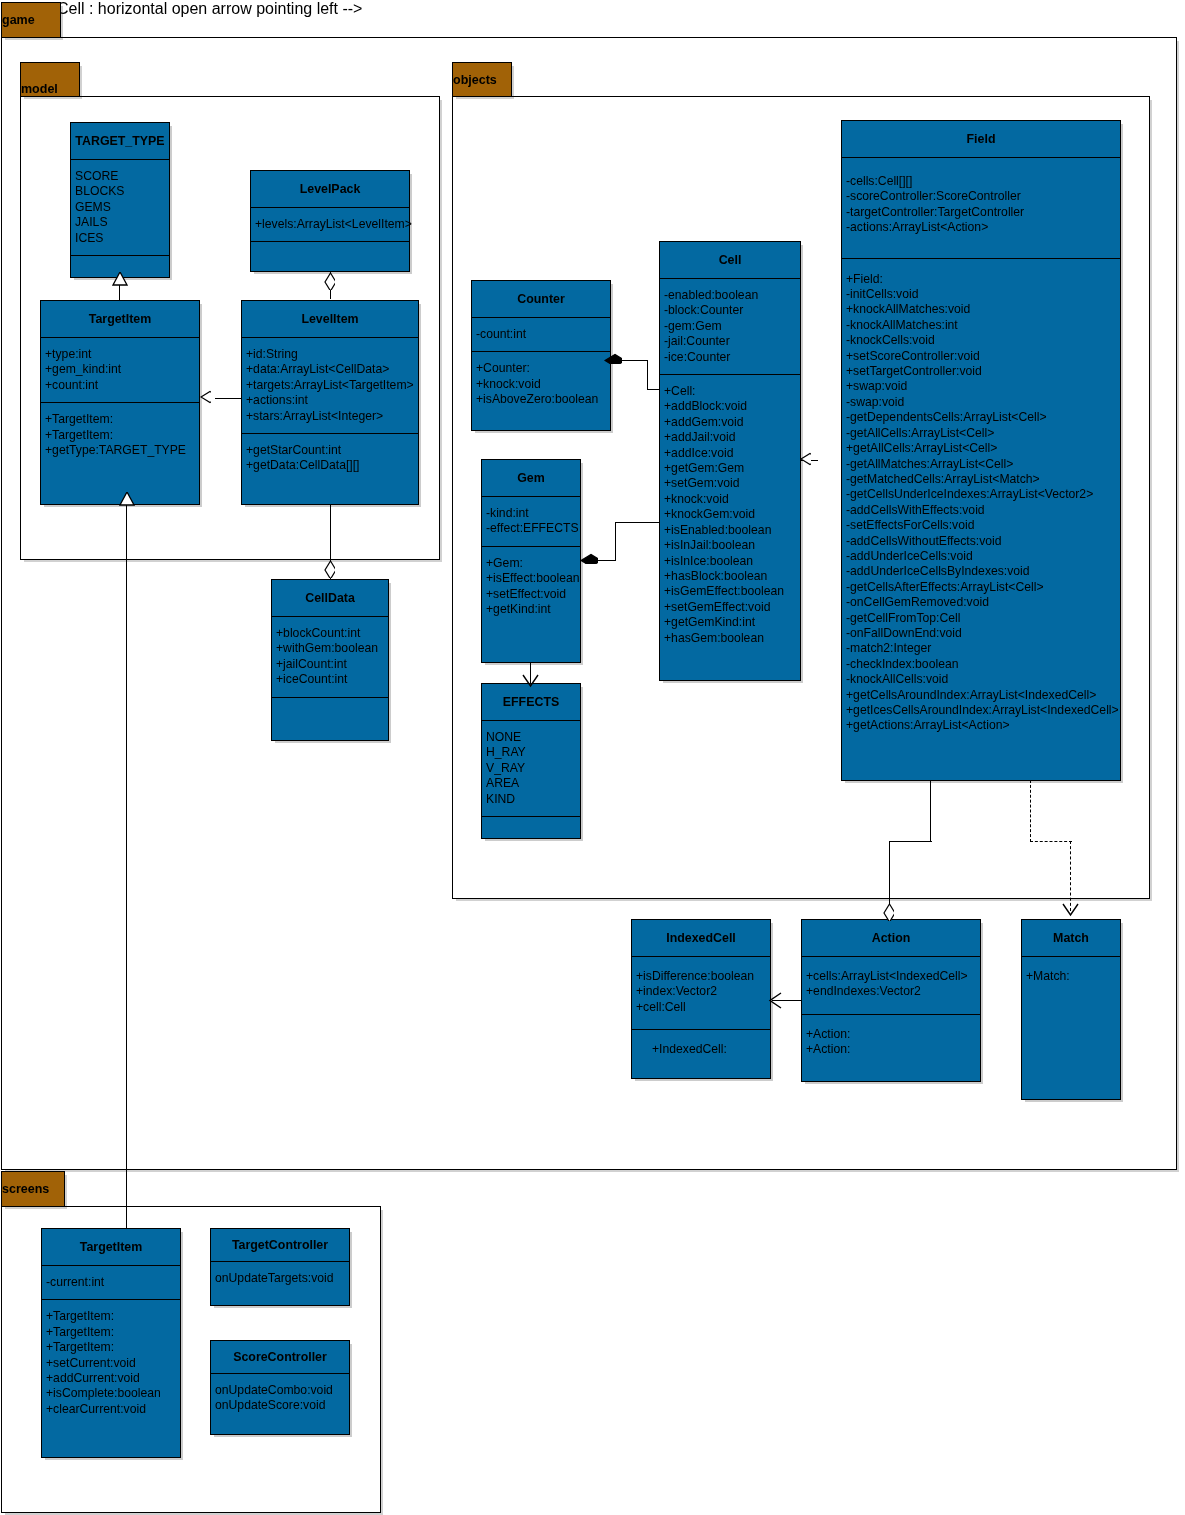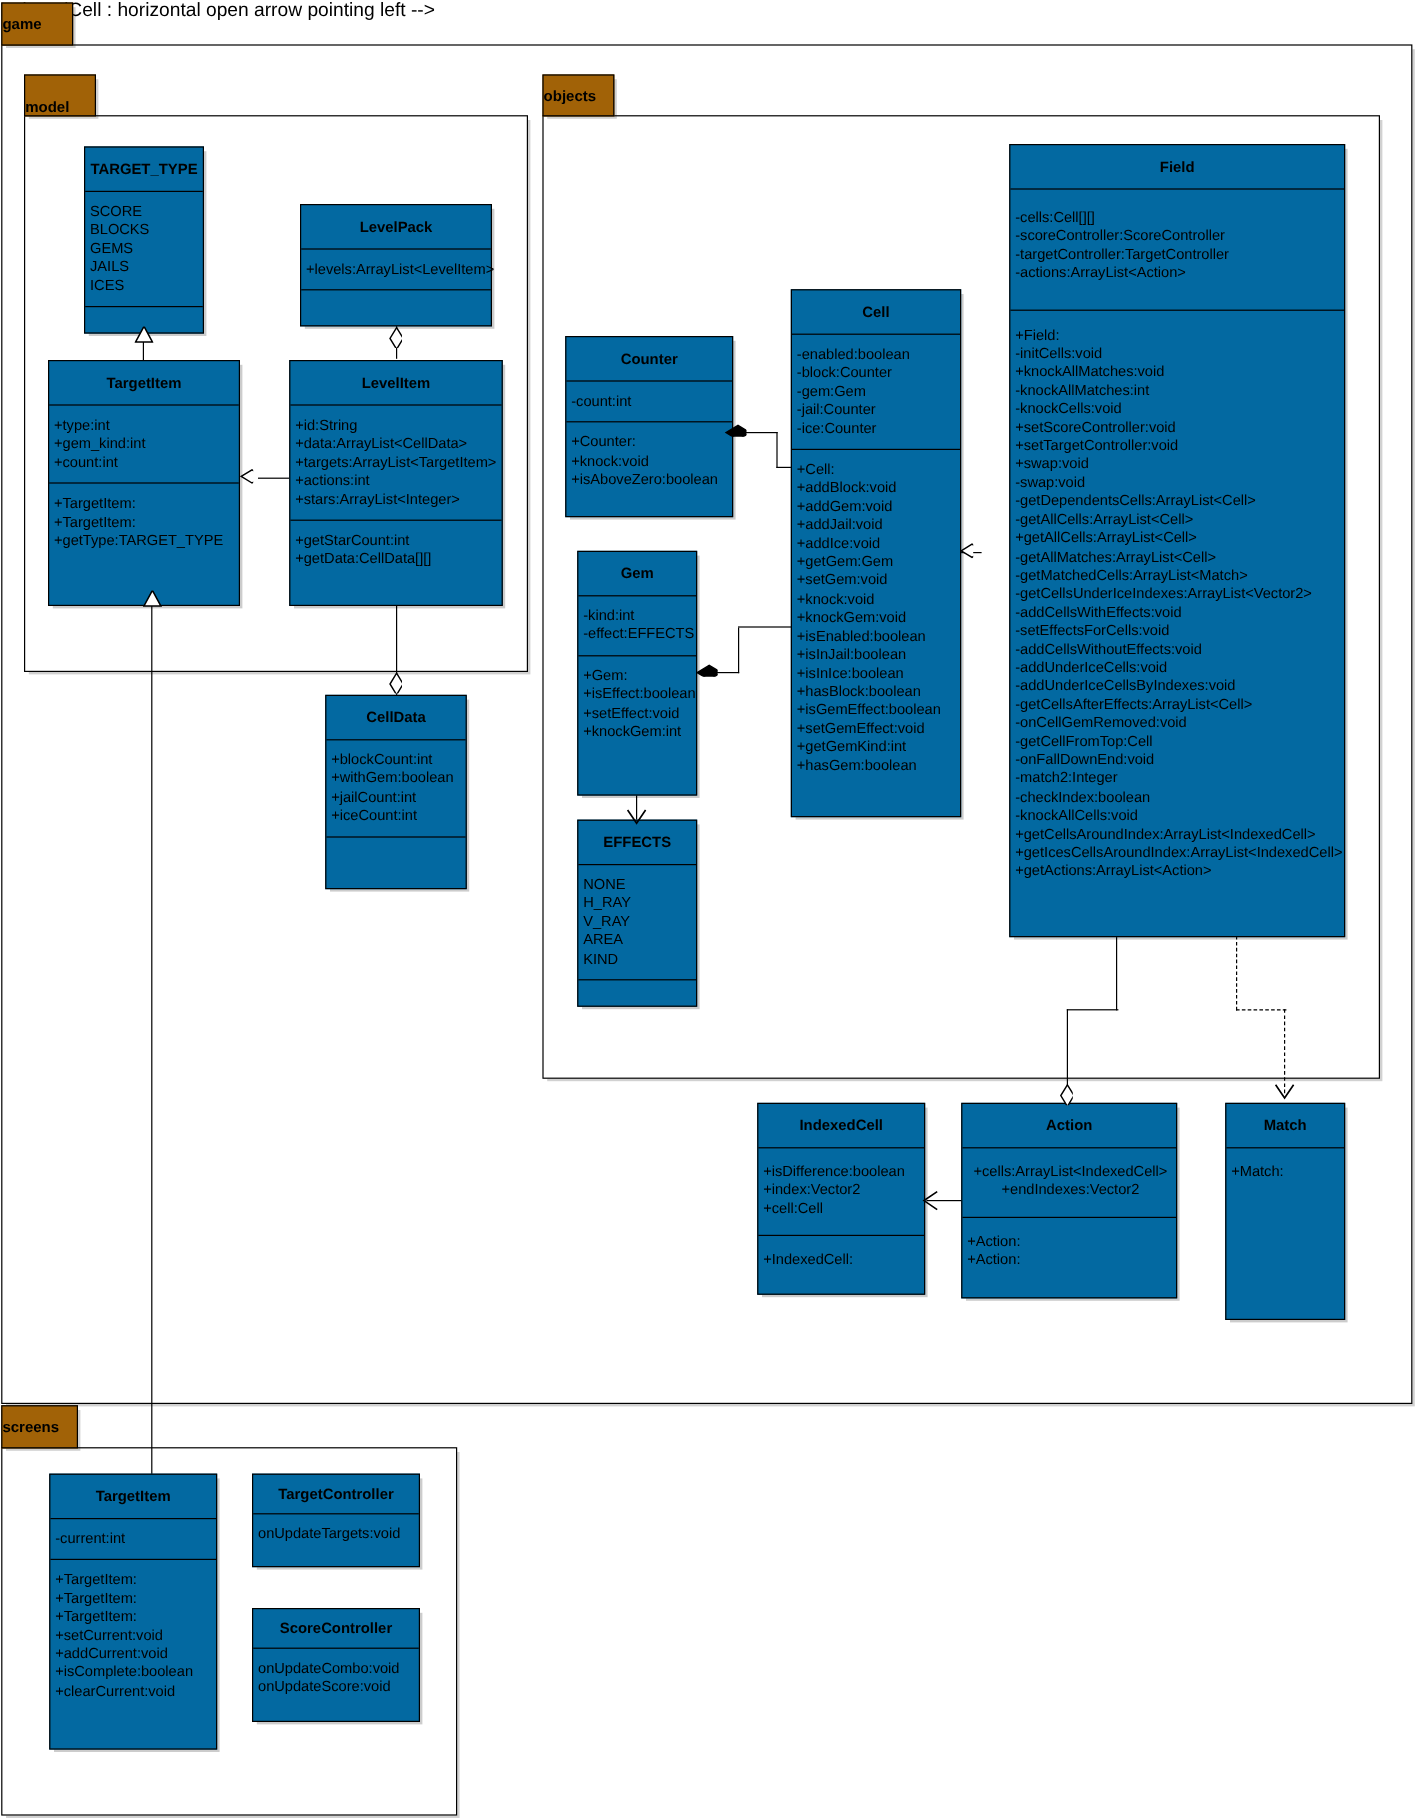--- a/index.html
+++ b/index.html
@@ -287,21 +287,21 @@
   <div class="cls" style="left:481px;top:459px;width:100px;height:204px;">
     <div class="cls-name">Gem</div>
     <div class="cls-sec">
       <div>-kind:int</div>
       <div>-effect:EFFECTS</div>
     </div>
     <div class="cls-sec">
       <div>+Gem:</div>
       <div>+isEffect:boolean</div>
       <div>+setEffect:void</div>
-      <div>+knockGem:int</div>
+      <div>+getKind:int</div>
     </div>
   </div>
 
   
   <div class="cls" style="left:481px;top:683px;width:100px;height:156px;">
     <div class="cls-name">EFFECTS</div>
     <div class="cls-sec">
       <div>NONE</div>
       <div>H_RAY</div>
       <div>V_RAY</div>
@@ -386,29 +386,29 @@
   </div>
 
   
   <div class="cls" style="left:631px;top:919px;width:140px;height:160px;">
     <div class="cls-name">IndexedCell</div>
     <div class="cls-sec" style="padding-top:12px;padding-bottom:14px;">
       <div>+isDifference:boolean</div>
       <div>+index:Vector2</div>
       <div>+cell:Cell</div>
     </div>
-    <div class="cls-sec" style="padding-top:12px;">
+    <div class="cls-sec" style="padding-top:12px;margin-left:16px;">
       <div>+IndexedCell:</div>
     </div>
   </div>
 
   
   <div class="cls" style="left:801px;top:919px;width:180px;height:163px;">
     <div class="cls-name">Action</div>
-    <div class="cls-sec" style="padding-top:12px;padding-bottom:14px;text-align:center;">
+    <div class="cls-sec" style="padding-top:12px;padding-bottom:14px;">
       <div>+cells:ArrayList&lt;IndexedCell&gt;</div>
       <div>+endIndexes:Vector2</div>
     </div>
     <div class="cls-sec" style="padding-top:12px;">
       <div>+Action:</div>
       <div>+Action:</div>
     </div>
   </div>
 
   

